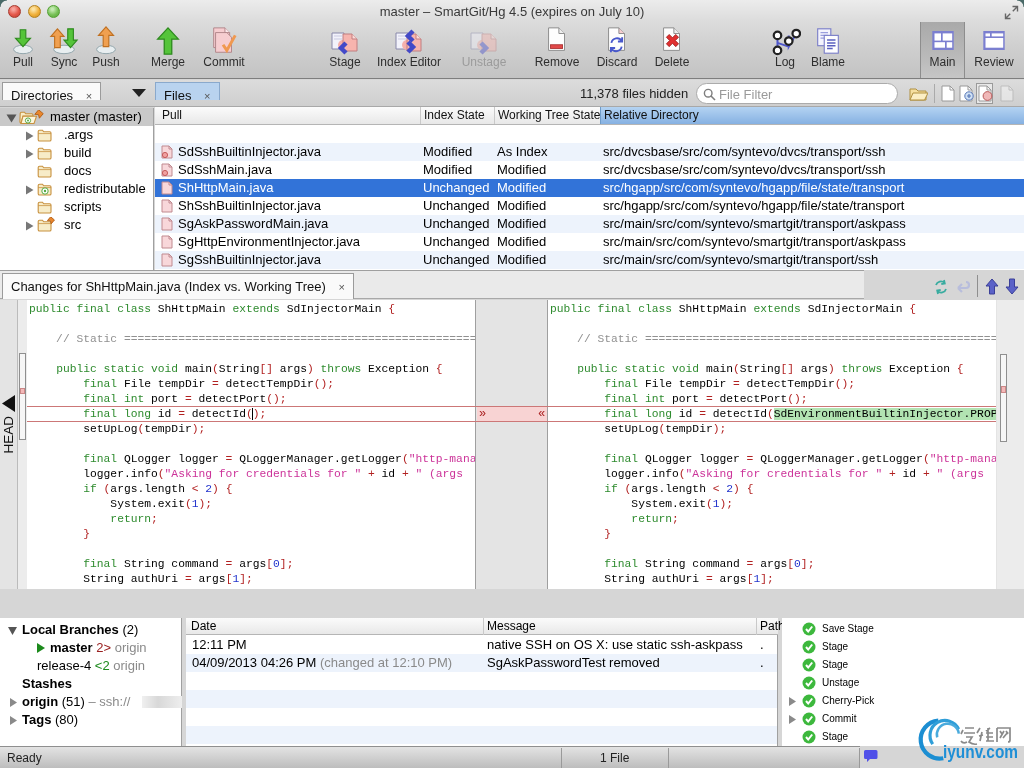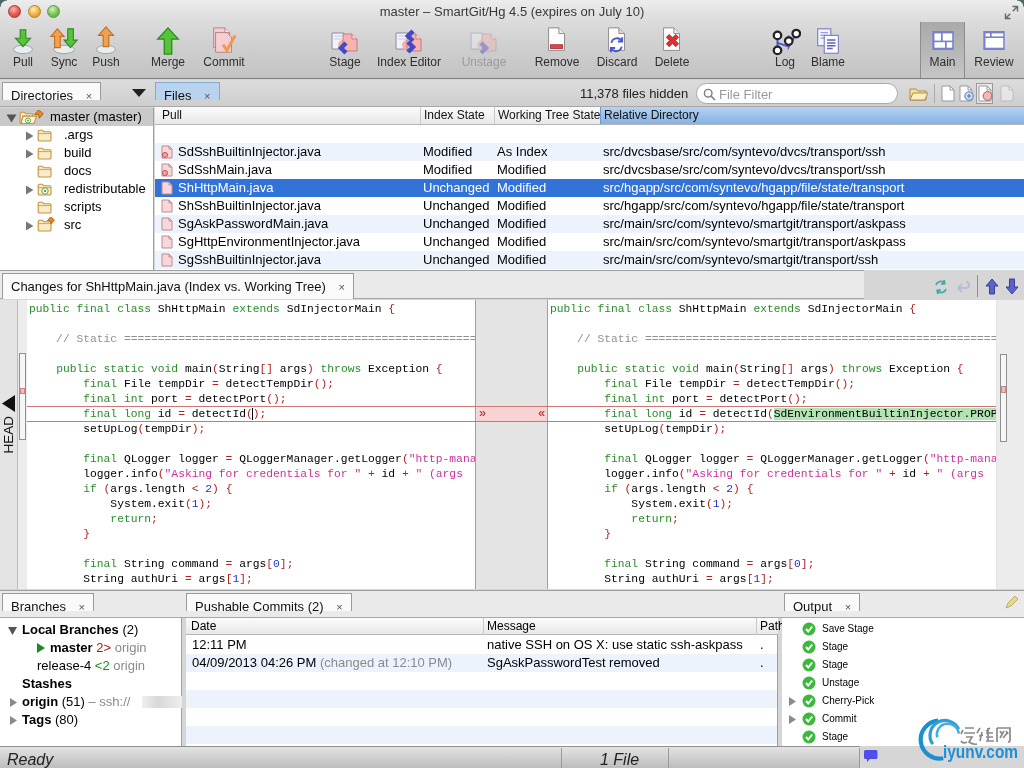--- a/index.html
+++ b/index.html
@@ -48,21 +48,21 @@
 .k { color:#2e8b2e; } .c { color:#909090; } .s { color:#cc3399; } .n { color:#2233cc; } .r { color:#b22222; }
 #gutter { position:absolute; left:477px; top:0; width:70px; height:289px; background:#e4e4e4; }
 
 #botstrip { left:0; top:590px; width:1024px; height:28px; background:#eaeaea; border-top:1px solid #9f9f9f; border-bottom:1px solid #a8a8a8;}
 #branches { left:0; top:618px; width:182px; height:128px; background:#fff; border-right:1px solid #a0a0a0; font-size:13px;}
 #pushable { left:186px; top:618px; width:592px; height:128px; background:#fff; border-right:1px solid #a0a0a0; font-size:13px;}
 #output { left:782px; top:618px; width:284px; height:128px; background:#fff; font-size:10px;}
 #pushhdr { position:absolute; left:0; top:0; width:592px; height:17px; background:linear-gradient(#fbfbfb,#e8e8e8); border-bottom:1px solid #b5b5b5; font-size:12px;}
 
 #status { left:0; top:746px; width:860px; height:22px;
-  background:linear-gradient(#e3e3e3,#bdbdbd); border-top:1px solid #8f8f8f; font-size:16px; color:#222;font-style:italic; }
+  background:linear-gradient(#e3e3e3,#bdbdbd); border-top:1px solid #8f8f8f; font-size:12px; color:#222; }
 .sep { position:absolute; top:1px; width:1px; height:21px; background:#9a9a9a; }
 .g { color:#8a8a8a; }
 b.t { font-weight:bold; }
 </style>
 </head>
 <body>
 <div id="app">
 
   <div id="chrome" class="abs">
     <div class="abs" style="left:0;top:0;width:7px;height:7px;background:radial-gradient(circle at 7px 7px, rgba(0,0,0,0) 6px, #4a6a68 6.8px);"></div>
@@ -484,28 +484,20 @@
       <div class="cline" style="top:272px">        String authUri <span class="r">=</span> args<span class="r">[</span><span class="n">1</span><span class="r">];</span></div>
     </div>
     <div id="roverview" class="abs" style="left:997px;top:0;width:27px;height:289px;background:#ececec;">
       <div class="abs" style="left:3px;top:54px;width:7px;height:88px;border:1px solid #8f8f8f;background:rgba(255,255,255,0.55);"></div>
       <div class="abs" style="left:4px;top:86px;width:5px;height:7px;background:#f3b8b8;border:0.5px solid #cc8888;"></div>
     </div>
     <div class="abs" style="left:27px;top:106px;width:969px;height:1px;background:#cc7777;"></div>
     <div class="abs" style="left:27px;top:121px;width:969px;height:1px;background:#cc7777;"></div>
   </div>
 
-  <div id="botstrip" class="abs">
-    <div class="tab" style="left:2px;">Branches <span class="x">×</span></div>
-    <div class="tab" style="left:186px;">Pushable Commits (2) <span class="x">×</span></div>
-    <div class="tab" style="left:784px;">Output <span class="x">×</span></div>
-    <svg class="abs" style="left:1004px;top:5px" width="14" height="14" viewBox="0 0 14 14">
-        <path d="M2 12 L4 7 L11 0 L14 3 L7 10 Z" fill="#e8d98a" stroke="#b0a050" stroke-width="0.8"></path>
-      </svg>
-  </div>
   <div id="branches" class="abs">
     <div class="trow" style="top:3px;">
       <svg class="abs" style="left:8px;top:6px" width="9" height="8">
           <path d="M0 0 h9 l-4.5 8 z" fill="#555"></path>
         </svg>
       <span class="abs" style="left:22px;"><b class="t">Local Branches</b> (2)</span>
     </div>
     <div class="trow" style="top:21px;">
       <svg class="abs" style="left:37px;top:4px" width="8" height="10">
           <path d="M0 0 v10 l8 -5 z" fill="#1c8a1c"></path>

